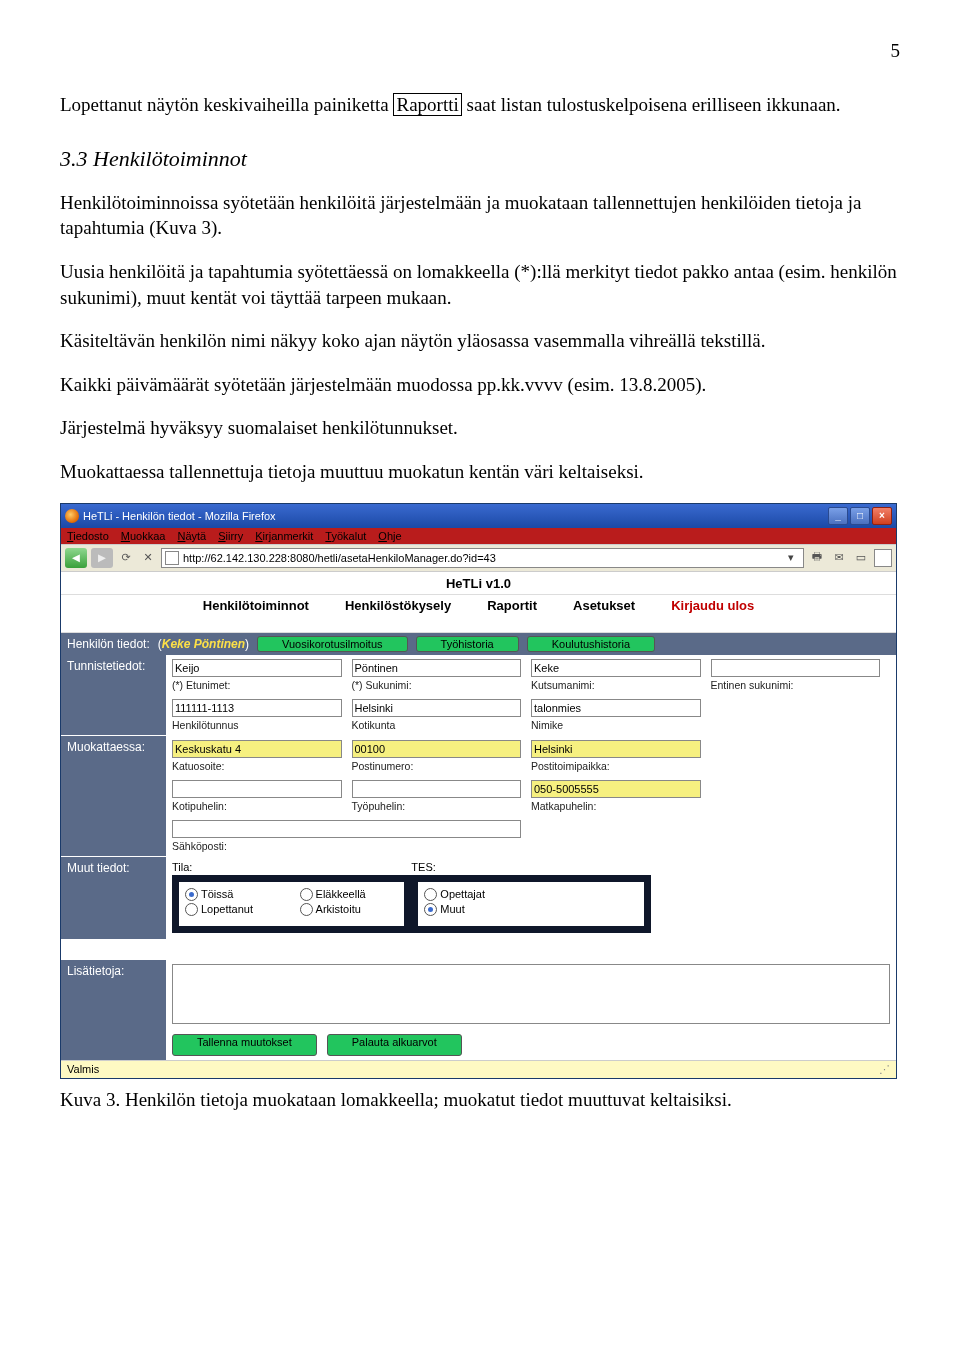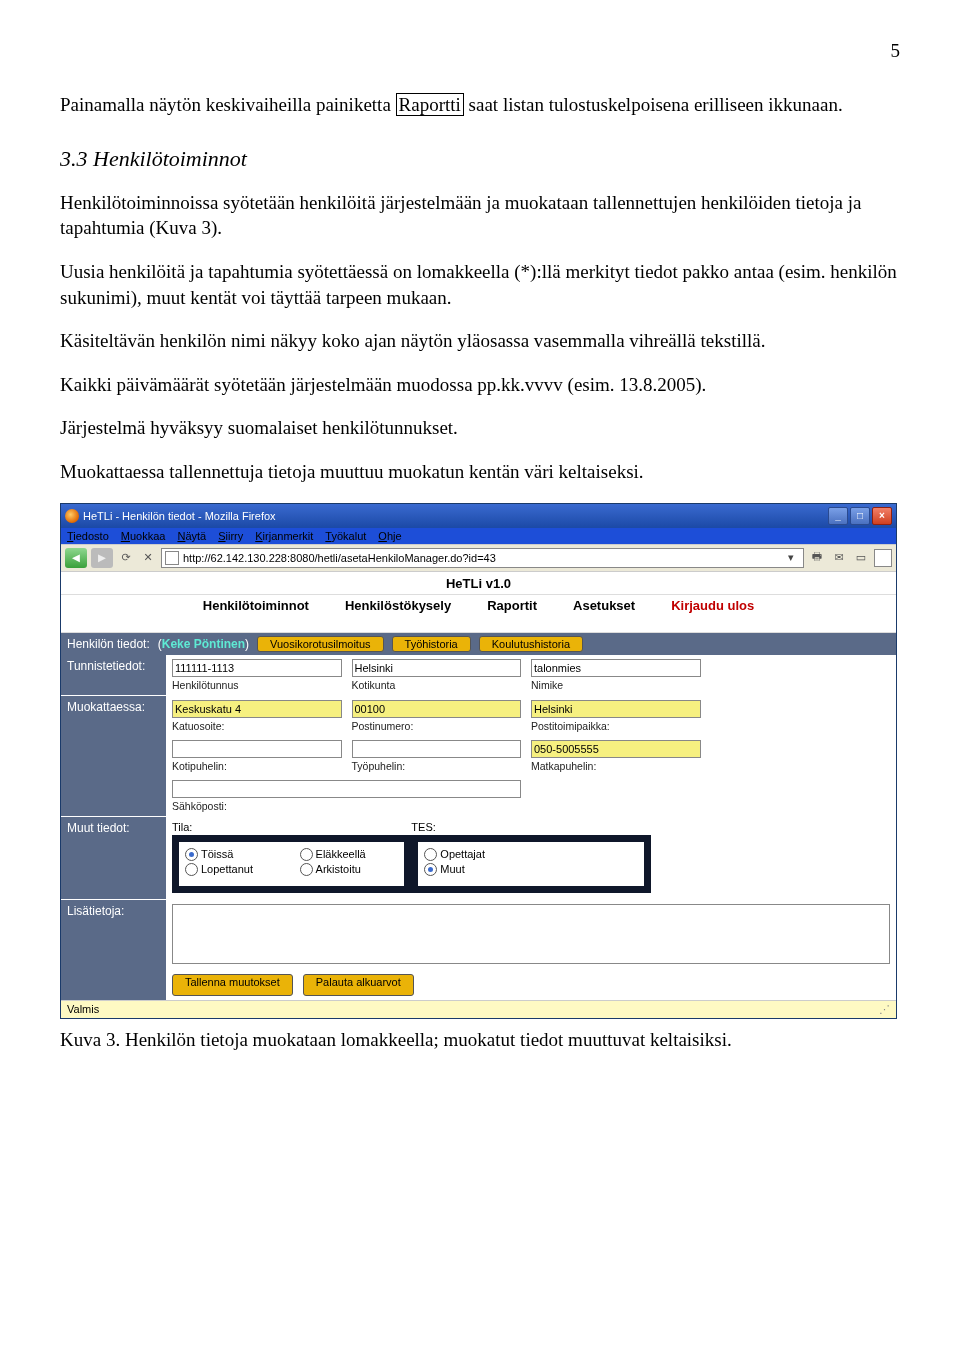--- a/index.html
+++ b/index.html
@@ -69,21 +69,21 @@
     border: 1px solid #2a4a90;
     border-radius: 2px;
     display: flex; align-items: center; justify-content: center;
     color:#fff; font-size:10px; font-weight:bold;
   }
   .win-btn.close { background: linear-gradient(#f28068,#d04020); border-color:#902010;}
   .menubar {
     display: flex;
     gap: 12px;
     padding: 2px 6px;
-    background: #1d4ed8;
+    background: #b91c1c;
     border-bottom: 1px solid #ccc;
   }
   .menubar span { text-decoration: underline; text-decoration-color: transparent; }
   .menubar span::first-letter { text-decoration: underline; }
   .toolbar {
     display: flex;
     align-items: center;
     gap: 4px;
     padding: 3px 4px;
     background: #ece9d8;
@@ -128,27 +128,27 @@
   .app-nav .logout{color:#c00000;}
   .section-bar{
     background:#5a6a88;
     color:#fff;
     display:flex;
     align-items:center;
     gap:8px;
     padding:3px 6px;
     font-size:12px;
   }
-  .section-bar .name{color:#5eead4;font-weight:bold;}
+  .section-bar .name{color:#fde047;font-weight:bold;font-style:italic;}
   .pill-btn{
-    background:#eab308;
+    background:#22c55e;
     color:#000;
     border:1px solid #555;
     border-radius:3px;
-    padding:1px 12px;
+    padding:1px 24px;
     font-size:11px;
   }
   .form-area{background:#fff;}
   .form-row{
     display:grid;
     grid-template-columns: 105px 1fr;
     border-bottom:1px solid #fff;
   }
   .row-label{
     background:#5a6a88;
@@ -181,20 +181,21 @@
     display:grid;
     grid-template-columns: auto auto;
     gap:2px 14px;
     font-size:11px;
     padding:2px 0 6px 0;
   }
   .radio-group label{display:flex;align-items:center;gap:3px;}
   .textarea-row{
     display:grid;
     grid-template-columns:105px 1fr;
+    margin-top:20px;
   }
   .textarea-row textarea{
     margin:4px 6px 6px 6px;
     height:54px;
     border:1px solid #888;
     resize:none;
     font-size:11px;
   }
   .action-row{
     display:grid;
@@ -228,21 +229,21 @@
   .muut-col .hdr{font-size:11px;margin-bottom:2px;}
   .boxed-cell{border:7px solid #0f172a;padding:4px 6px;}
 </style>
 </head>
 <body>
 
 <div class="page">
   <div class="page-number">5</div>
 
   <p>
-    <span>Painamalla näytön keskivaiheilla painiketta </span><span class="boxed">Raportti</span><span> saat listan tulostuskelpoisena erilliseen ikkunaan.</span>
+    <span>Lopettanut näytön keskivaiheilla painiketta </span><span class="boxed">Raportti</span><span> saat listan tulostuskelpoisena erilliseen ikkunaan.</span>
   </p>
 
   <h2>3.3 Henkilötoiminnot</h2>
 
   <p>Henkilötoiminnoissa syötetään henkilöitä järjestelmään ja muokataan tallennettujen henkilöiden tietoja ja tapahtumia (Kuva 3).</p>
   <p>Uusia henkilöitä ja tapahtumia syötettäessä on lomakkeella (*):llä merkityt tiedot pakko antaa (esim. henkilön sukunimi), muut kentät voi täyttää tarpeen mukaan.</p>
   <p>Käsiteltävän henkilön nimi näkyy koko ajan näytön yläosassa vasemmalla vihreällä tekstillä.</p>
   <p>Kaikki päivämäärät syötetään järjestelmään muodossa pp.kk.vvvv (esim. 13.8.2005).</p>
   <p>Järjestelmä hyväksyy suomalaiset henkilötunnukset.</p>
   <p>Muokattaessa tallennettuja tietoja muuttuu muokatun kentän väri keltaiseksi.</p>
@@ -301,20 +302,38 @@
       <span class="pill-btn">Koulutushistoria</span>
     </div>
 
     <div class="form-area">
 
       <div class="form-row">
         <div class="row-label">Tunnistetiedot:</div>
         <div>
           <div class="fields">
             <div class="field">
+                <input value="Keijo" style="">
+                <span class="lbl">(*) Etunimet:</span>
+              </div>
+            <div class="field">
+                <input value="Pöntinen" style="">
+                <span class="lbl">(*) Sukunimi:</span>
+              </div>
+            <div class="field">
+                <input value="Keke" style="">
+                <span class="lbl">Kutsumanimi:</span>
+              </div>
+            <div class="field">
+                <input value="" style="">
+                <span class="lbl">Entinen sukunimi:</span>
+              </div>
+          </div>
+          <div class="fields">
+            <div class="field">
                 <input value="111111-1113" style="">
                 <span class="lbl">Henkilötunnus</span>
               </div>
             <div class="field">
                 <input value="Helsinki" style="">
                 <span class="lbl">Kotikunta</span>
               </div>
             <div class="field">
                 <input value="talonmies" style="">
                 <span class="lbl">Nimike</span>

